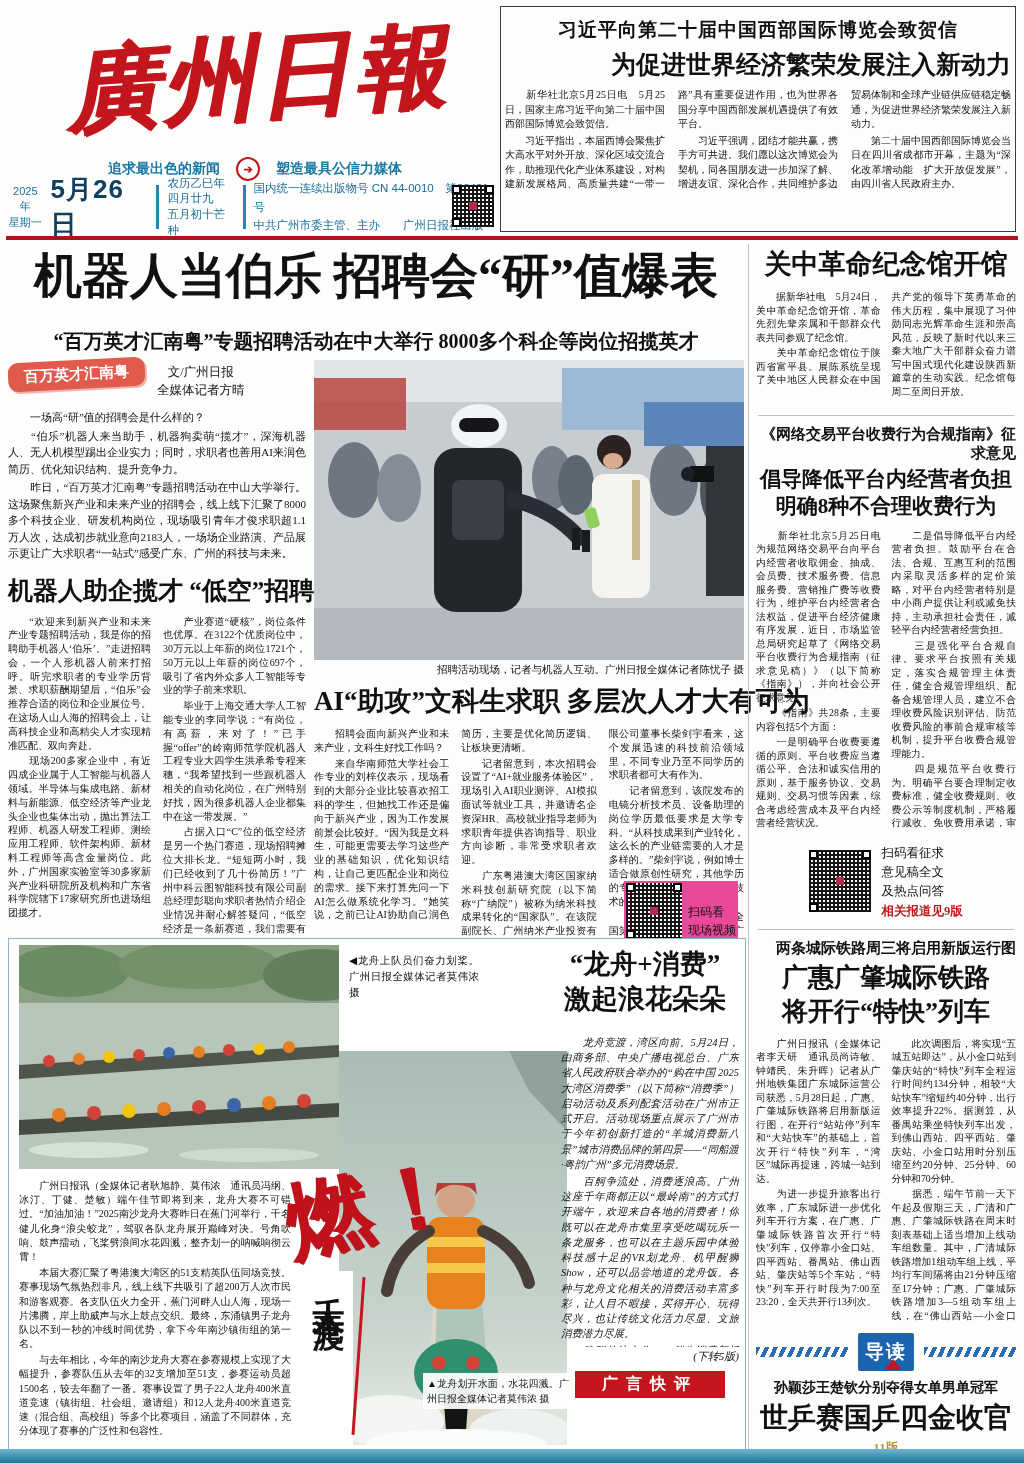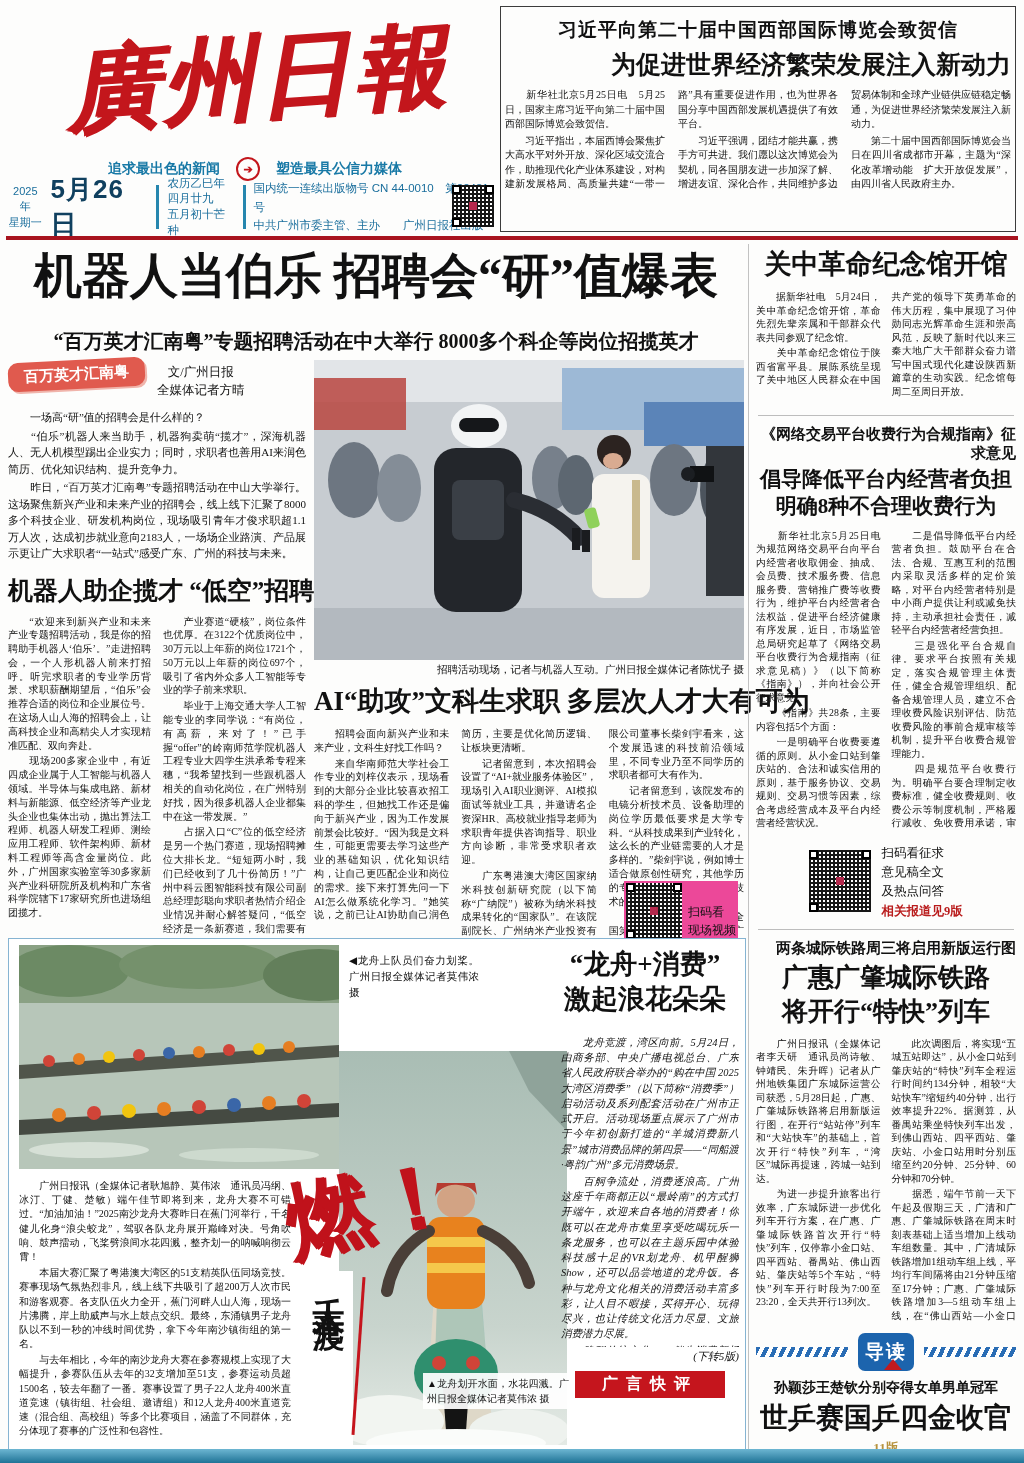--- a/index.html
+++ b/index.html
@@ -70,21 +70,21 @@
   #story1-body{height:116px}
   #story2-body{height:306px}
   #story3-body{height:286px}
   #story2-qr{display:flex;justify-content:center;align-items:center;gap:10px;margin:8px 0 2px 0}
   #story2-qr .lbl{font-size:12.5px;line-height:1.45}
   #story2-related{color:#b91c1c;font-weight:700;font-size:12.5px;margin-top:3px}
 
   #digest{margin-top:10px;text-align:center}
   .ribbon-row{display:flex;align-items:center;justify-content:center;gap:10px;margin-bottom:8px}
   .hatch{width:92px;height:10px;background:repeating-linear-gradient(115deg,#2a6db5 0 4px,#fff 4px 8px)}
-  #digest-badge{position:relative;width:56px;height:38px;background:#1c64ad;border-radius:7px;color:#fff;
+  #digest-badge{position:relative;width:56px;height:38px;background:#1c64ad;border-radius:2px;color:#fff;
     font-weight:900;font-size:19px;display:flex;align-items:center;justify-content:center;letter-spacing:2px}
   #digest-badge:after{content:"";position:absolute;bottom:1px;left:50%;margin-left:-2px;
     border-left:9px solid transparent;border-right:9px solid transparent;border-bottom:11px solid #c01a20}
   .dg-kicker{font-size:14px;font-weight:700;margin-top:6px}
   .dg-head{font-size:28px;font-weight:900;margin:2px 0}
   .dg-page{color:#b6933e;font-weight:900;font-size:13px;margin-bottom:6px}
   .dg-page:before{content:"— "}
   .dg-page:after{content:" —"}
 
   
@@ -249,21 +249,21 @@
       <p class="para">　　关中革命纪念馆位于陕西省富平县。展陈系统呈现了关中地区人民群众在中国共产党的领导下英勇革命的伟大历程，集中展现了习仲勋同志光辉革命生涯和崇高风范，反映了新时代以来三秦大地广大干部群众奋力谱写中国式现代化建设陕西新篇章的生动实践。纪念馆每周二至周日开放。</p>
     </div>
     <hr class="rc-hr">
 
     <div class="rc-kicker">《网络交易平台收费行为合规指南》征求意见</div>
     <div class="rc-head2 pre">倡导降低平台内经营者负担
 明确8种不合理收费行为</div>
     <div class="rc-body" id="story2-body">
       <p class="para">　　新华社北京5月25日电　为规范网络交易平台向平台内经营者收取佣金、抽成、会员费、技术服务费、信息服务费、营销推广费等收费行为，维护平台内经营者合法权益，促进平台经济健康有序发展，近日，市场监管总局研究起草了《网络交易平台收费行为合规指南（征求意见稿）》（以下简称《指南》），并向社会公开征求意见。</p>
       <p class="para">　　《指南》共28条，主要内容包括5个方面：</p>
-      <p class="para">　　一是明确平台收费要遵循的原则。从小金口站到肇庆站的、合法和诚实信用的原则，基于服务协议、交易规则、交易习惯等因素，综合考虑经营成本及平台内经营者经营状况。</p>
+      <p class="para">　　一是明确平台收费要遵循的原则。平台收费应当遵循公平、合法和诚实信用的原则，基于服务协议、交易规则、交易习惯等因素，综合考虑经营成本及平台内经营者经营状况。</p>
       <p class="para">　　二是倡导降低平台内经营者负担。鼓励平台在合法、合规、互惠互利的范围内采取灵活多样的定价策略，对平台内经营者特别是中小商户提供让利或减免扶持，主动承担社会责任，减轻平台内经营者经营负担。</p>
       <p class="para">　　三是强化平台合规自律。要求平台按照有关规定，落实合规管理主体责任，健全合规管理组织、配备合规管理人员，建立不合理收费风险识别评估、防范收费风险的事前合规审核等机制，提升平台收费合规管理能力。</p>
       <p class="para">　　四是规范平台收费行为。明确平台要合理制定收费标准，健全收费规则、收费公示等制度机制，严格履行减收、免收费用承诺，审慎评估收取保证金必要性，按照平等自愿原则开展推广服务，保障平台内经营者知情权和选择权。同时，明确了重复收费、只收费不服务、转嫁应由平台自身承担的费用等8种不合理收费行为。</p>
 
     </div>
     <div id="story2-qr">
       <span class="qr" style="width:62px;height:62px;display:inline-block;position:relative">
           <span class="f f1"></span>
           <span class="f f2"></span>
           <span class="f f3"></span>

